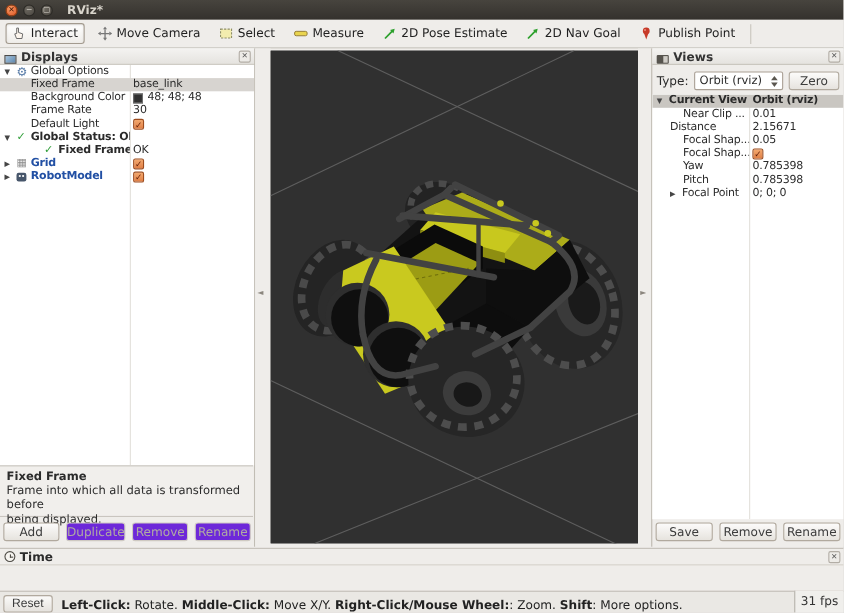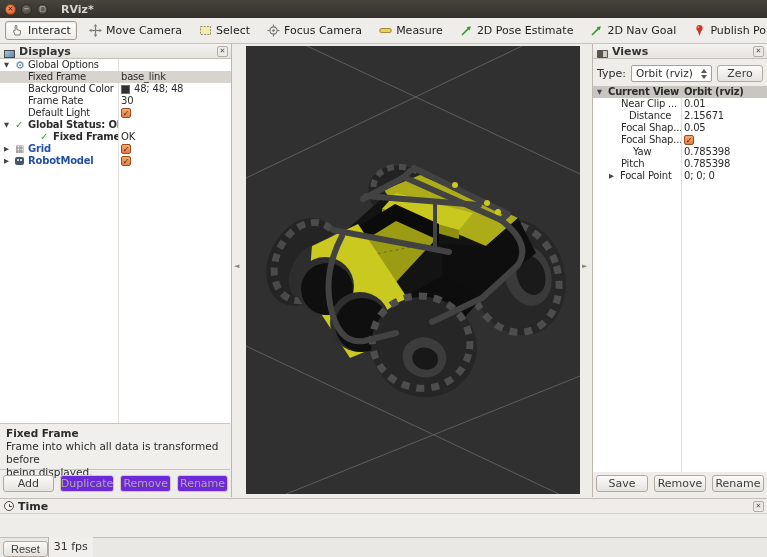--- a/index.html
+++ b/index.html
@@ -148,33 +148,20 @@
       <span>Move Camera</span>
     </div>
     <div class="tool">
       <svg width="13" height="13" viewBox="0 0 13 13">
           <rect x="1.5" y="2.5" width="10" height="8" fill="#f2ecae" stroke="#8f8f68" stroke-dasharray="2 1.2"></rect>
         </svg>
       <span>Select</span>
     </div>
     <div class="tool">
       <svg width="13" height="13" viewBox="0 0 13 13">
-          <circle cx="6.5" cy="6.5" r="3.6" fill="none" stroke="#6f6f6f" stroke-width="1.1"></circle>
-          <circle cx="6.5" cy="6.5" r="1.2" fill="#6f6f6f"></circle>
-          <g stroke="#6f6f6f" stroke-width="1.1">
-            <line x1="6.5" y1="0.5" x2="6.5" y2="2.6"></line>
-            <line x1="6.5" y1="10.4" x2="6.5" y2="12.5"></line>
-            <line x1="0.5" y1="6.5" x2="2.6" y2="6.5"></line>
-            <line x1="10.4" y1="6.5" x2="12.5" y2="6.5"></line>
-          </g>
-        </svg>
-      <span>Focus Camera</span>
-    </div>
-    <div class="tool">
-      <svg width="13" height="13" viewBox="0 0 13 13">
           <rect x="0.8" y="4.5" width="11.4" height="4" rx="1.5" fill="#e9d44e" stroke="#97803a" stroke-width="0.9"></rect>
         </svg>
       <span>Measure</span>
     </div>
     <div class="tool">
       <svg width="13" height="13" viewBox="0 0 13 13">
           <line x1="2" y1="11" x2="8.6" y2="4.4" stroke="#2ca02c" stroke-width="1.6"></line>
           <path d="M10.8 2.2 L6.6 3.3 L9.7 6.4 Z" fill="#2ca02c"></path>
         </svg>
       <span>2D Pose Estimate</span>
@@ -409,21 +396,21 @@
           </div>
           <div class="trow">
             <div class="tl" style="width: 88px; padding-left: 28px;">
               <span class="tlbl plain">Near Clip ...</span>
             </div>
             <div class="tr">
               <span class="tval">0.01</span>
             </div>
           </div>
           <div class="trow">
-            <div class="tl" style="width: 88px; padding-left: 36px;">
+            <div class="tl" style="width: 88px; padding-left: 16px;">
               <span class="tlbl plain">Distance</span>
             </div>
             <div class="tr">
               <span class="tval">2.15671</span>
             </div>
           </div>
           <div class="trow">
             <div class="tl" style="width: 88px; padding-left: 28px;">
               <span class="tlbl plain">Focal Shap...</span>
             </div>
@@ -433,21 +420,21 @@
           </div>
           <div class="trow">
             <div class="tl" style="width: 88px; padding-left: 28px;">
               <span class="tlbl plain">Focal Shap...</span>
             </div>
             <div class="tr">
               <span class="cbx on">✓</span>
             </div>
           </div>
           <div class="trow">
-            <div class="tl" style="width: 88px; padding-left: 40px;">
+            <div class="tl" style="width: 88px; padding-left: 28px;">
               <span class="tlbl plain">Yaw</span>
             </div>
             <div class="tr">
               <span class="tval">0.785398</span>
             </div>
           </div>
           <div class="trow">
             <div class="tl" style="width: 88px; padding-left: 28px;">
               <span class="tlbl plain">Pitch</span>
             </div>
@@ -477,16 +464,17 @@
     <div class="tp-head">
       <span class="icon-clock"></span>
       <span>Time</span>
       <span class="phx">✕</span>
     </div>
 
   </div>
 
   <div class="statusbar">
     <button class="resetbtn">Reset</button>
+    <span class="sbtext"><b>Left-Click:</b><span> Rotate. </span><b>Middle-Click:</b><span> Move X/Y. </span><b>Right-Click/Mouse Wheel:</b><span>: Zoom. </span><b>Shift</b><span>: More options.</span></span>
     <span class="fpsbox">31 fps</span>
   </div>
 
 </div>
 
 </body></html>

